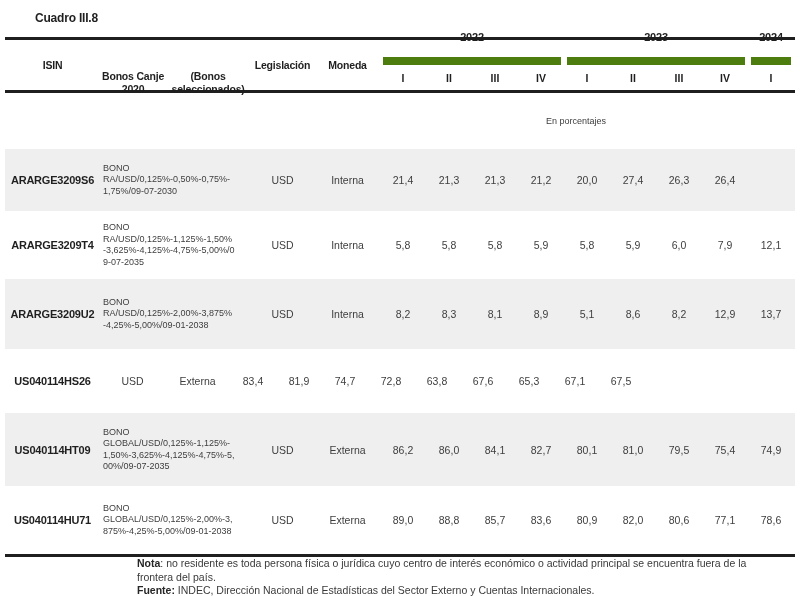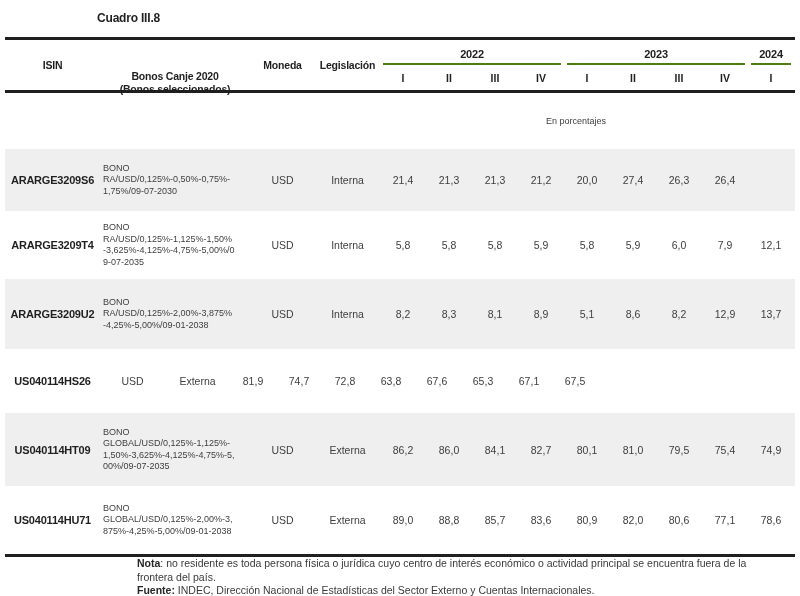--- a/index.html
+++ b/index.html
@@ -1,41 +1,41 @@
 <!DOCTYPE html>
 <html><head>
 <meta charset="utf-8">
 <style>
   html,body{margin:0;padding:0;background:#ffffff;}
   body{width:800px;height:596px;overflow:hidden;
        font-family:"Liberation Sans",sans-serif;color:#1f1f1f;}
   .page{position:relative;width:800px;height:596px;background:#fff;}
 
   
-  .titlebar{display:flex;padding:11px 0 0 35px;text-align:right;}
+  .titlebar{display:flex;padding:11px 0 0 35px;}
   .cuadro-label{width:125px;font-size:12px;font-weight:bold;letter-spacing:-0.2px;}
   .title{font-size:11.5px;font-weight:bold;line-height:15px;letter-spacing:-0.25px;}
 
   
   .rule{height:3px;background:#1f1f1f;margin:0 5px;}
   .rule-top{margin-top:12px;}
 
   
   .thead{display:flex;height:50px;margin:0 5px;align-items:stretch;}
   .hc{display:flex;align-items:center;justify-content:center;text-align:center;
       font-weight:bold;font-size:10.5px;letter-spacing:-0.2px;line-height:13px;}
   .hc-isin{width:95px;}
-  .hc-bond{width:150px;flex-direction:column;margin-top:36px;}
+  .hc-bond{width:150px;flex-direction:row;margin-top:36px;}
   .hc-mon{width:65px;}
   .hc-leg{width:65px;}
   .hnum{width:414px;display:flex;flex-direction:column;}
   .ygroups{display:flex;height:25px;}
   .yg{display:flex;align-items:flex-end;justify-content:center;
       font-weight:bold;font-size:11px;letter-spacing:-0.2px;
-      border-bottom:2px solid #4d7c0f;margin:0 3px;padding-bottom:3px;}
+      border-bottom:8px solid #4d7c0f;margin:0 3px;padding-bottom:14px;}
   .yg-w4{width:178px;}
   .yg-w1{width:40px;}
   .qrow{display:flex;height:25px;}
   .q{width:46px;display:flex;align-items:center;justify-content:center;
      font-weight:bold;font-size:10.5px;}
 
   
   .units-row{display:flex;height:26px;align-items:center;margin:15px 5px;}
   .units-spacer{width:375px;}
   .units-box{width:414px;text-align:center;padding-right:22px;box-sizing:border-box;
@@ -71,22 +71,22 @@
   </div>
 
   <div class="rule rule-top"></div>
 
   <div class="thead">
     <div class="hc hc-isin">ISIN</div>
     <div class="hc hc-bond">
       <div>Bonos Canje 2020</div>
       <div>(Bonos seleccionados)</div>
     </div>
+    <div class="hc hc-leg">Legislación</div>
     <div class="hc hc-mon">Moneda</div>
-    <div class="hc hc-leg">Legislación</div>
     <div class="hnum">
       <div class="ygroups">
         <div class="yg yg-w4">2022</div>
         <div class="yg yg-w4">2023</div>
         <div class="yg yg-w1">2024</div>
       </div>
       <div class="qrow">
         <div class="q">I</div>
         <div class="q">II</div>
         <div class="q">III</div>
@@ -159,20 +159,21 @@
       <div class="c c-val">8,6</div>
       <div class="c c-val">8,2</div>
       <div class="c c-val">12,9</div>
       <div class="c c-val">13,7</div>
     </div>
 
     <div class="trow hr3">
       <div class="c c-isin">US040114HS26</div>
       <div class="c c-mon">USD</div>
       <div class="c c-leg">Externa</div>
+      <div class="c c-val">83,4</div>
       <div class="c c-val">81,9</div>
       <div class="c c-val">74,7</div>
       <div class="c c-val">72,8</div>
       <div class="c c-val">63,8</div>
       <div class="c c-val">67,6</div>
       <div class="c c-val">65,3</div>
       <div class="c c-val">67,1</div>
       <div class="c c-val">67,5</div>
     </div>
 

